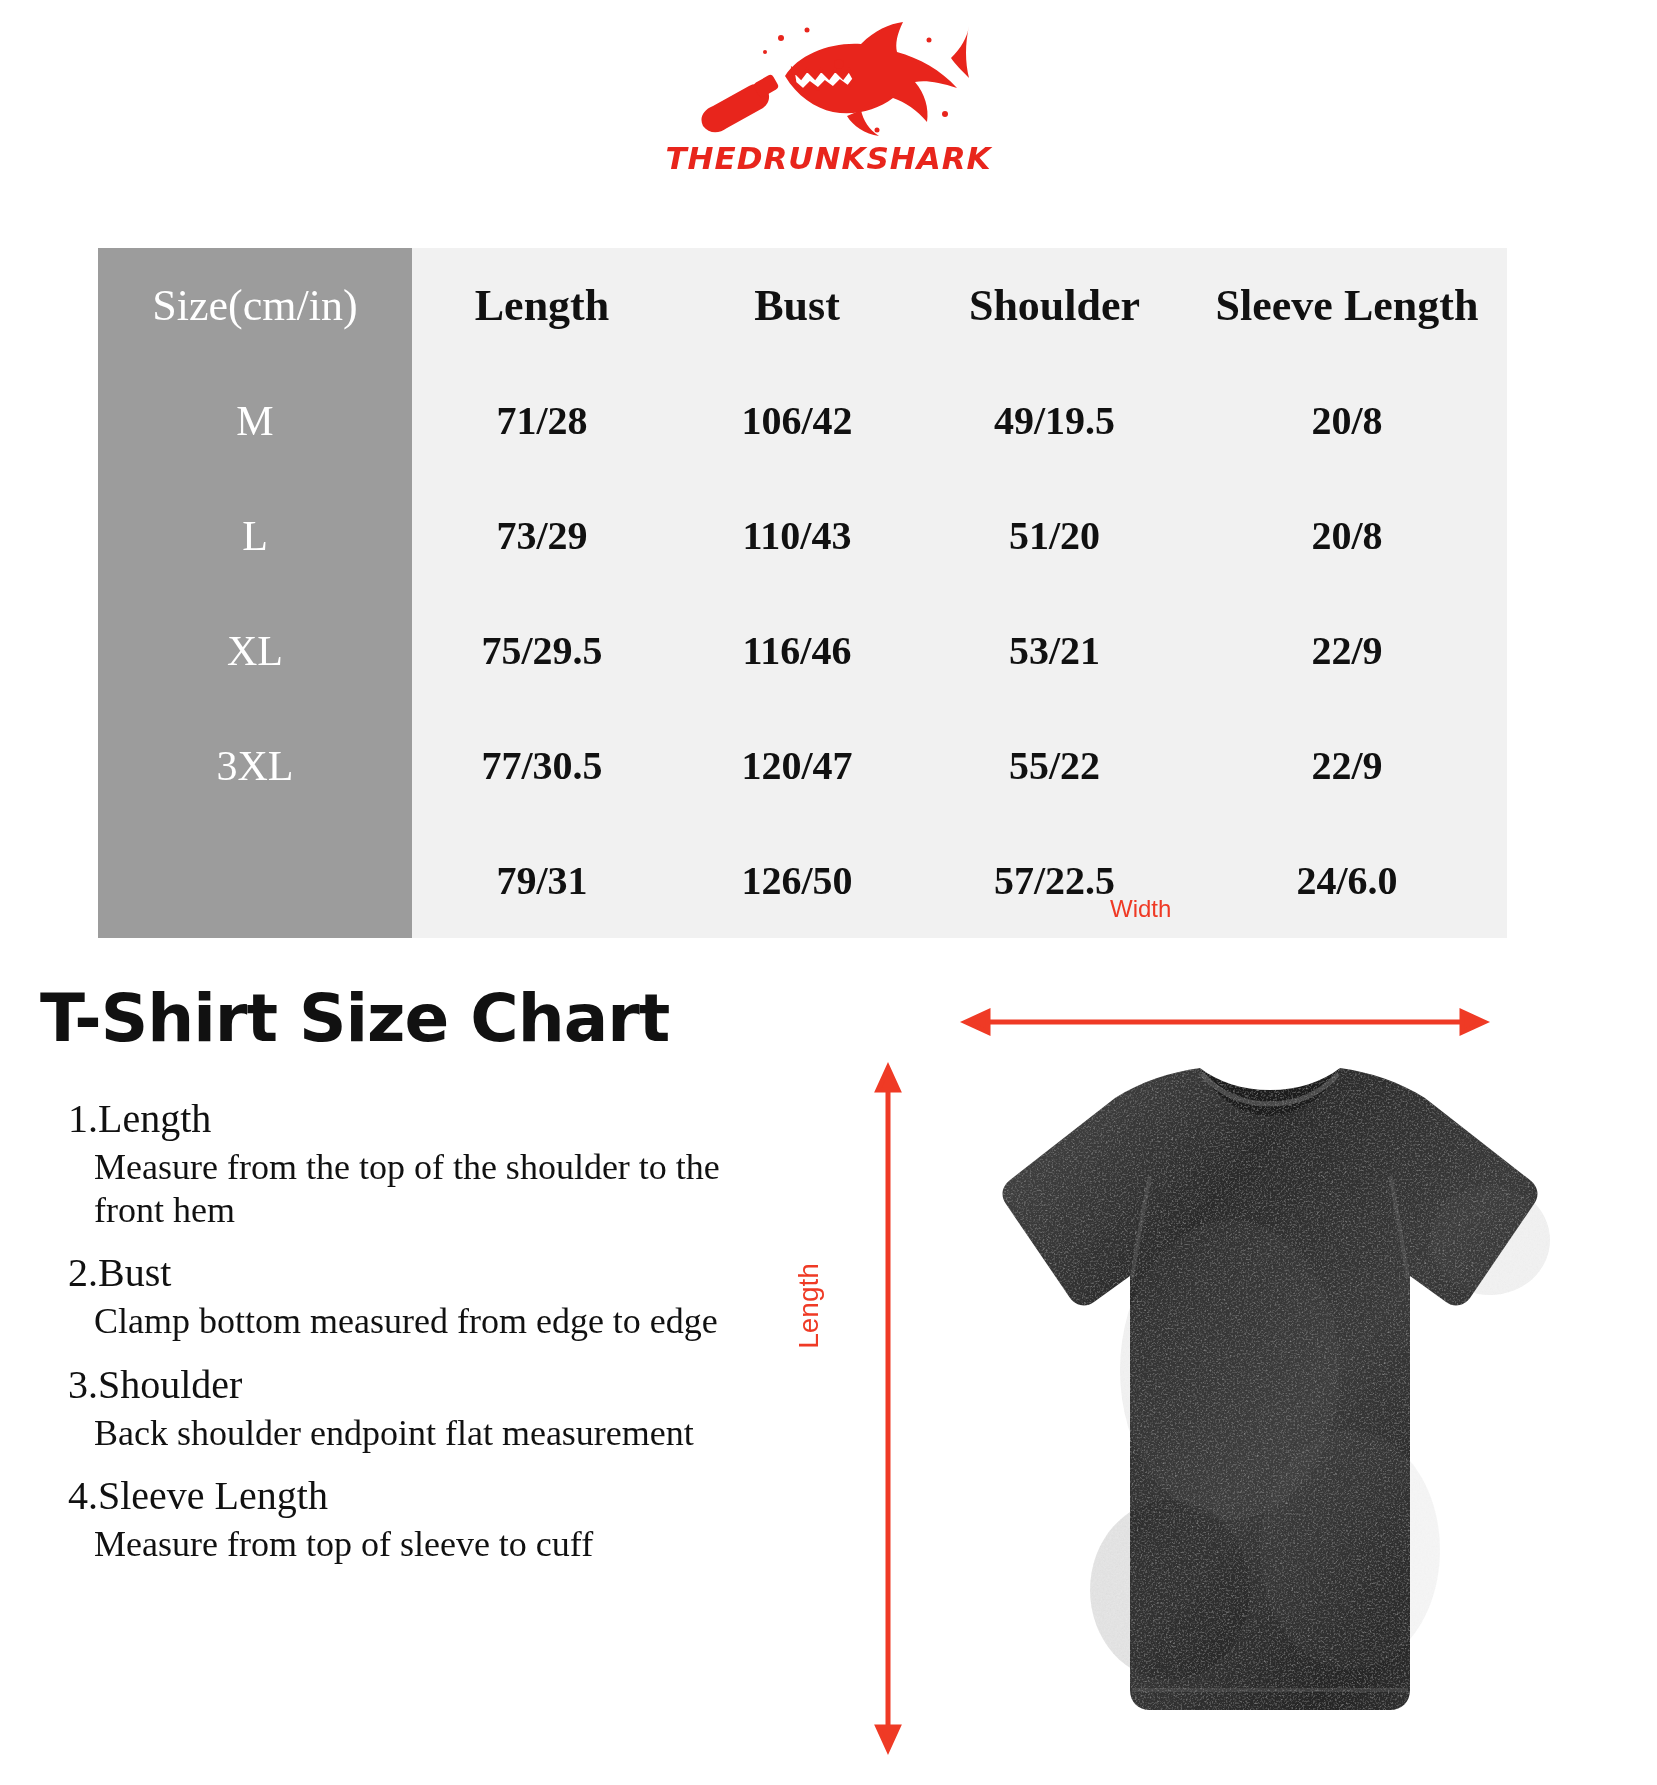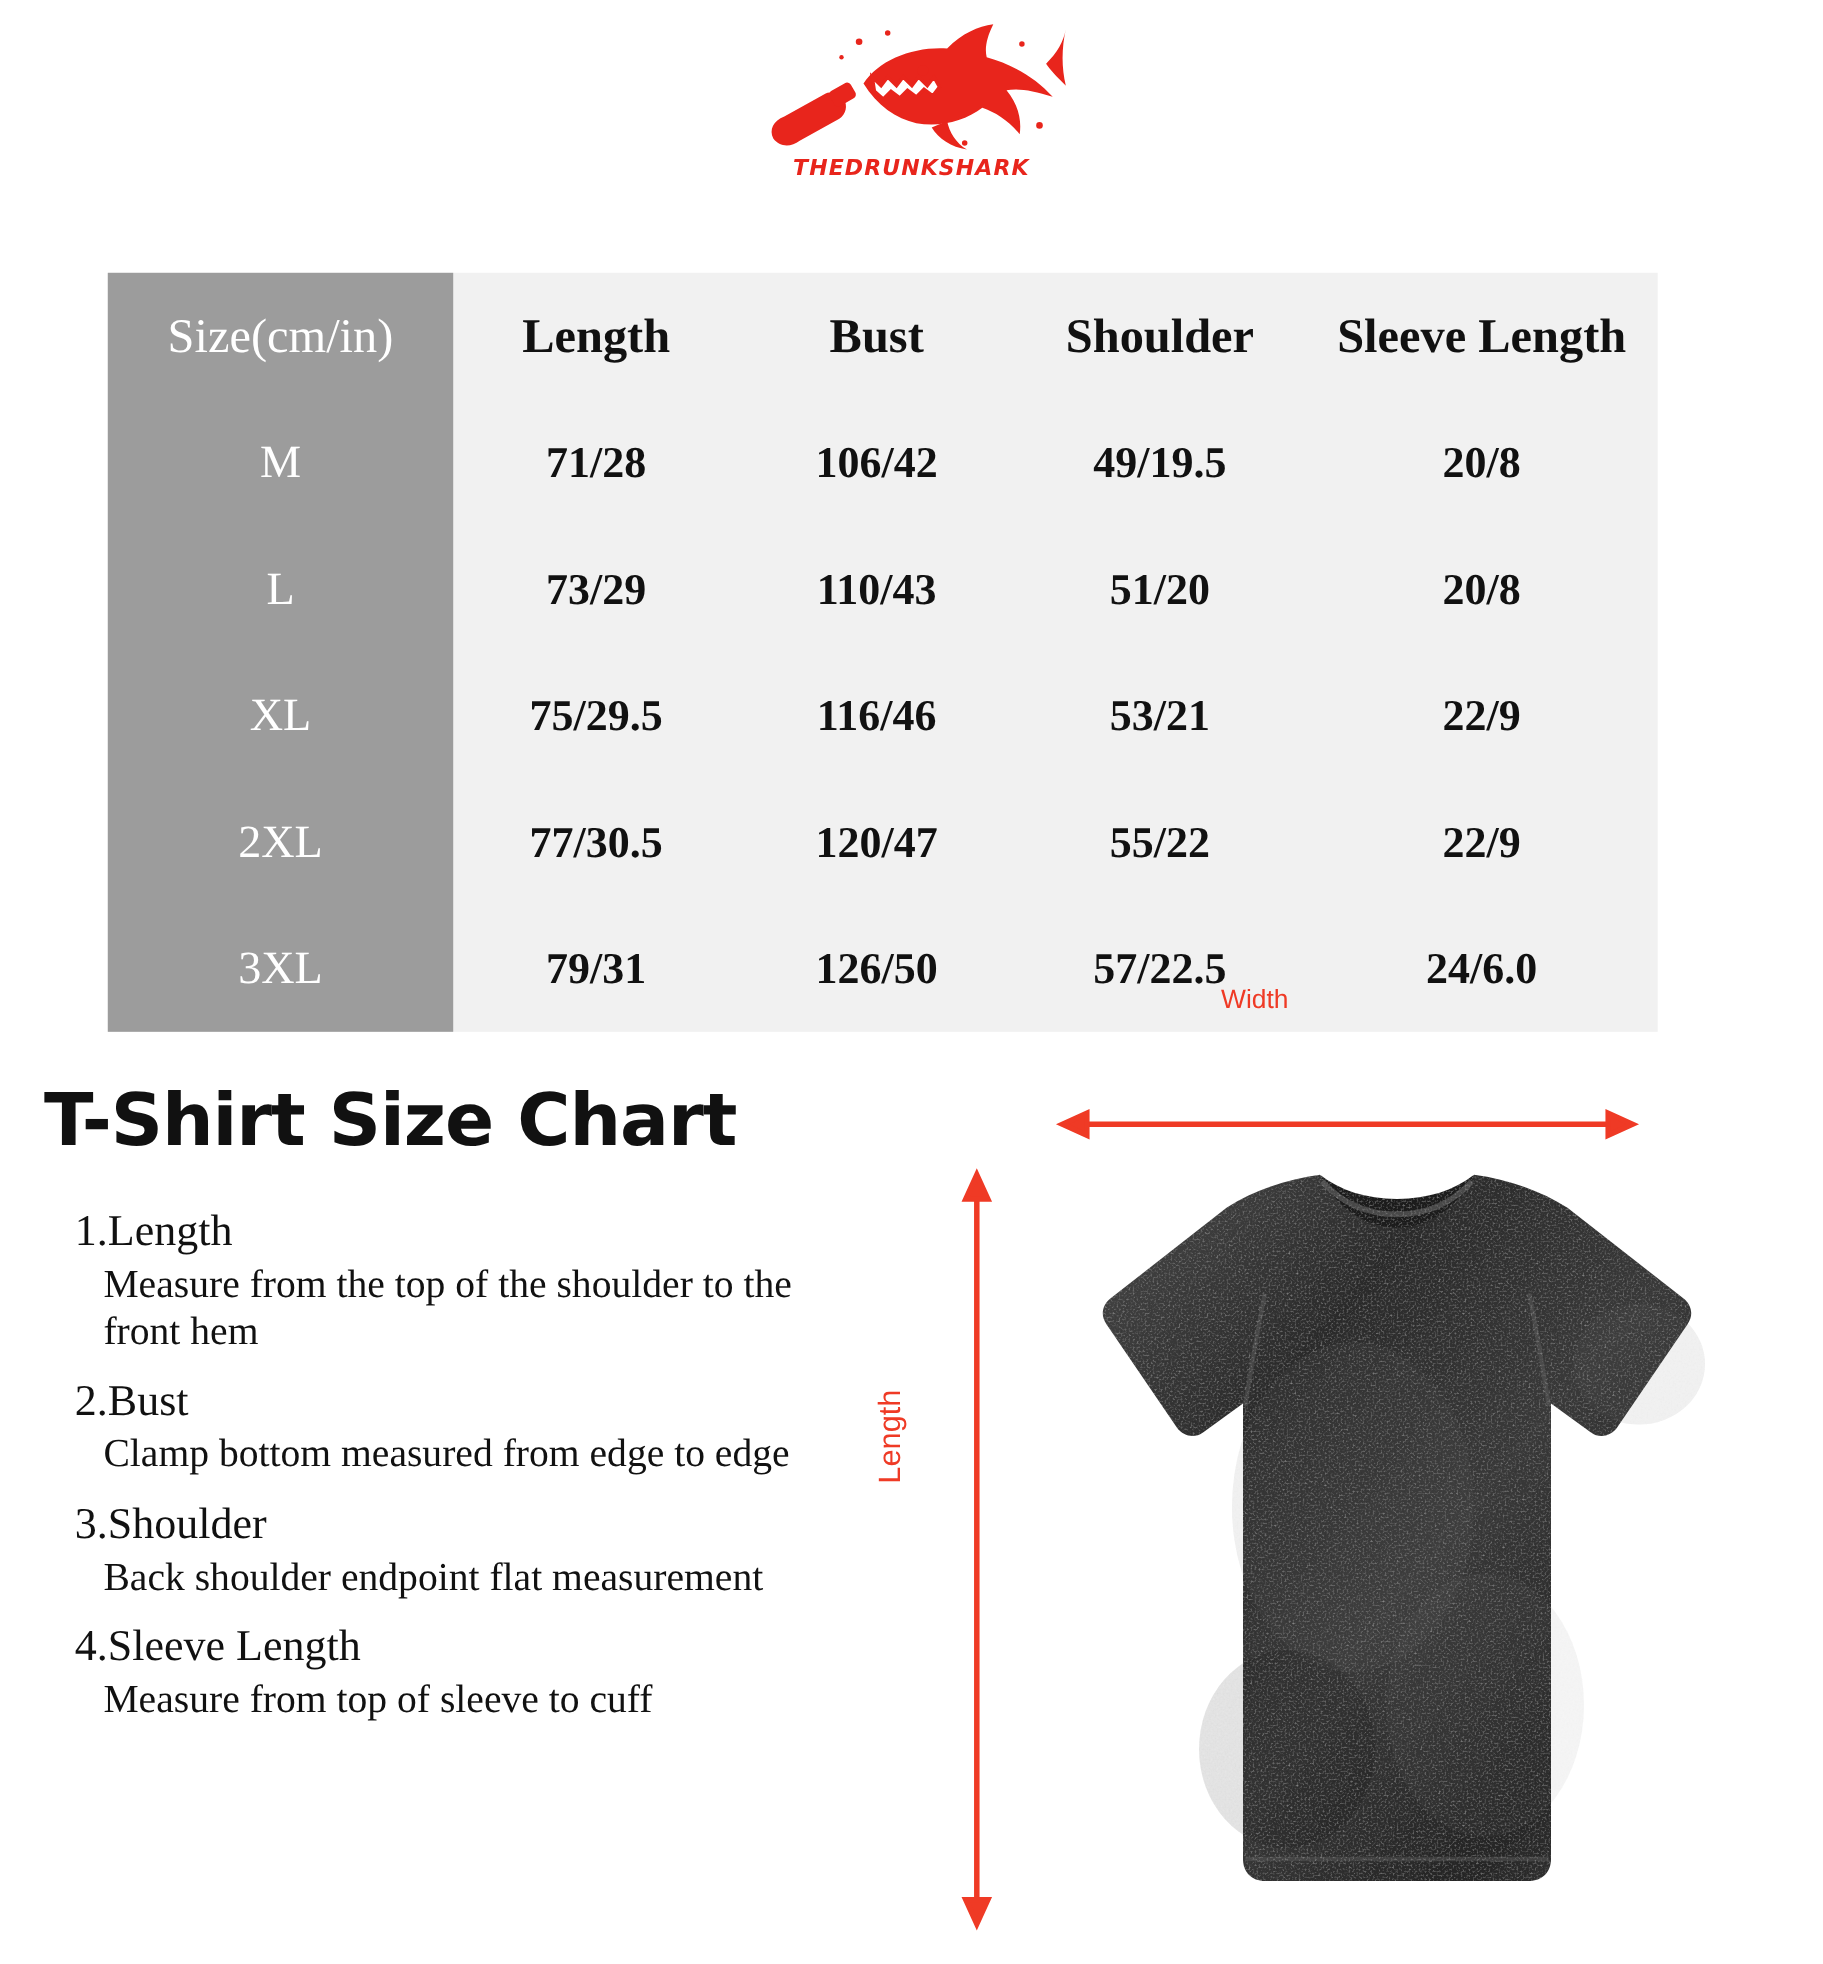--- a/index.html
+++ b/index.html
@@ -30,21 +30,21 @@
   }
   .logo-art {
     width: 280px;
     height: 128px;
     position: relative;
   }
   .logo-text {
     font-family: "DejaVu Sans", sans-serif;
     font-weight: bold;
     font-style: italic;
-    font-size: 20px;
+    font-size: 31px;
     letter-spacing: 1px;
     color: #e8251c;
     margin-top: -6px;
   }
 
   
   .table-block {
     position: absolute;
     left: 98px;
     top: 248px;
@@ -207,21 +207,20 @@
   </div>
   <div class="logo-text">THEDRUNKSHARK</div>
 </div>
 
 <div class="table-block">
   <div class="size-col">
     <div class="cell head">Size(cm/in)</div>
     <div class="cell size">M</div>
     <div class="cell size">L</div>
     <div class="cell size">XL</div>
-    <div class="cell size">2XL</div>
     <div class="cell size">3XL</div>
   </div>
   <div class="data-cols">
     <div class="row head">
       <div class="c c1">Length</div>
       <div class="c c2">Bust</div>
       <div class="c c3">Shoulder</div>
       <div class="c c4">Sleeve Length</div>
     </div>
     <div class="row">

